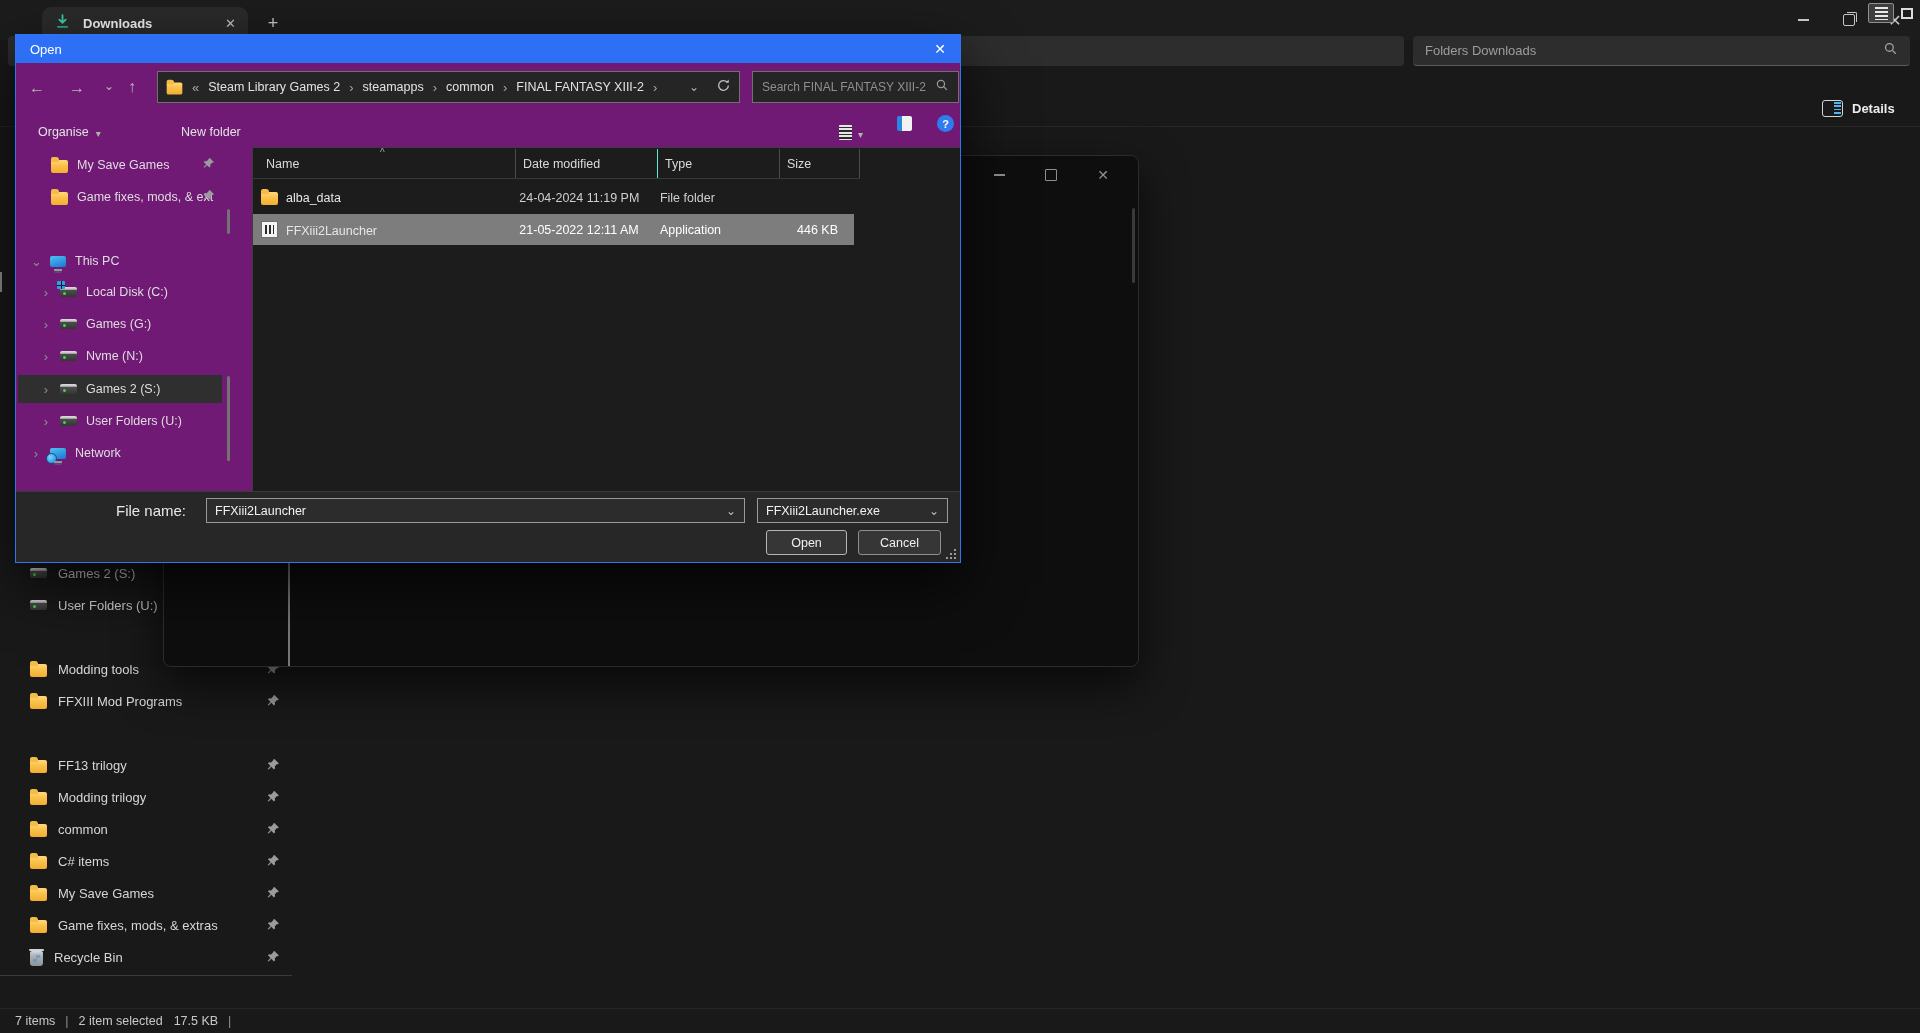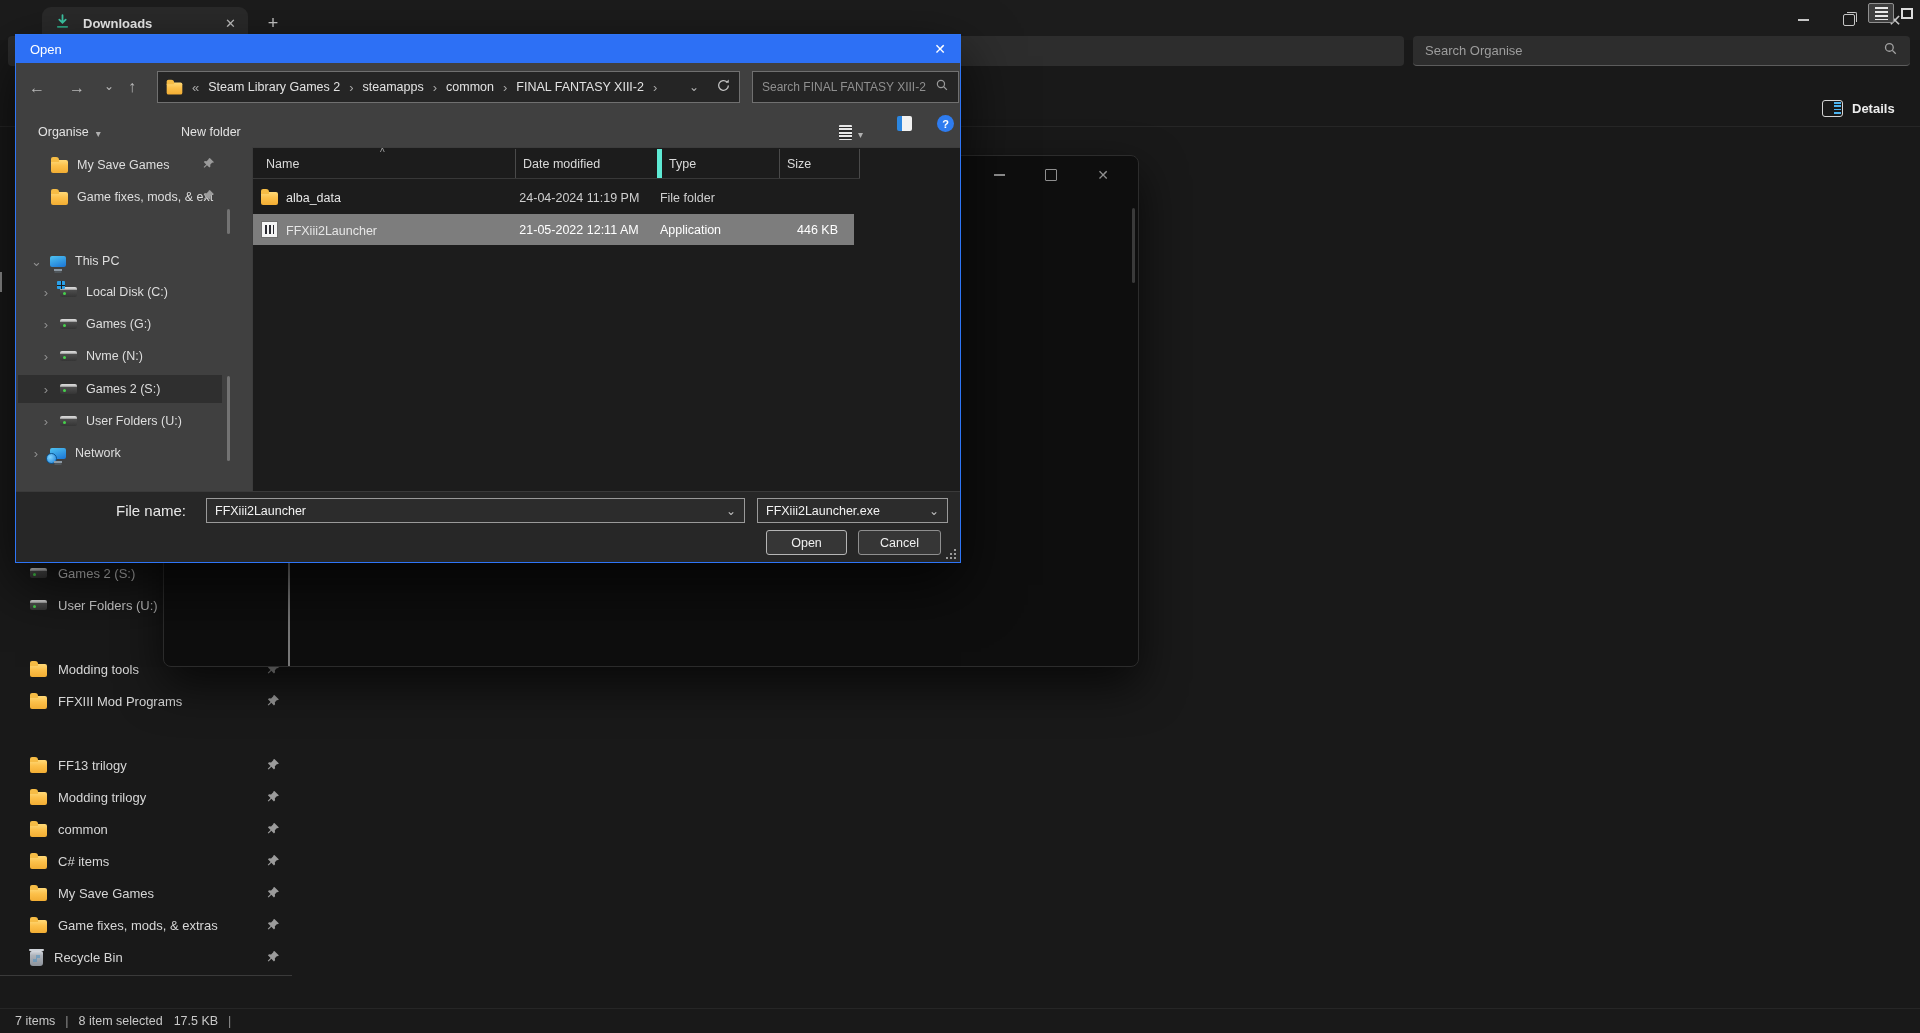--- a/index.html
+++ b/index.html
@@ -62,21 +62,21 @@
       background:linear-gradient(180deg,#d6dae0 0%,#aeb3ba 30%,#8d939b 100%);}
   .ic-bin::before{content:"";position:absolute;top:-2px;left:-1px;width:15px;height:2.5px;border-radius:1px;background:#cfd3d9;}
   .ic-bin::after{content:"";position:absolute;left:3px;top:4px;width:7px;height:7px;
       background:conic-gradient(#4f92c2 0 25%,transparent 0 50%,#4f92c2 0 75%,transparent 0);opacity:.55;}
   .ic-app{width:17px;height:17px;background:#f4f4f4;border:1px solid #6f6f6f;box-sizing:border-box;
       display:flex;align-items:center;justify-content:center;}
   .ic-app::after{content:"";width:9px;height:9px;
       background:repeating-linear-gradient(90deg,#2a2a31 0 2px,transparent 2px 4px);}
 
   
-  .dialog{left:15px;top:34px;width:946px;height:529px;background:#404040;border:1px solid #2e75f6;
+  .dialog{left:15px;top:34px;width:946px;height:529px;background:#701a75;border:1px solid #2e75f6;
           box-sizing:border-box;box-shadow:0 22px 55px rgba(0,0,0,.72);z-index:10;}
   .dlg-title{left:0;top:0;width:944px;height:28px;background:#2d70f5;display:flex;align-items:center;
              padding:0 14px;box-sizing:border-box;}
   .dlg-title-txt{color:#fff;font-size:13px;flex:1;}
   .dlg-close{color:#fff;font-size:14px;}
   .navic{color:#b8b8b8;font-size:16px;}
   .addrbox{left:141px;top:36px;width:583px;height:32px;background:#252525;border:1px solid #707070;
            box-sizing:border-box;display:flex;align-items:center;padding:0 8px;gap:7px;font-size:12.5px;}
   .crumb{color:#e2e2e2;white-space:nowrap;}
   .crumb-sep{color:#a8a8a8;font-size:13px;padding:0 2px;}
@@ -93,21 +93,21 @@
   .tree-row{position:absolute;height:28px;display:flex;align-items:center;gap:9px;font-size:12.5px;color:#dedede;}
   .tree-chev{color:#909090;font-size:13px;width:10px;text-align:center;}
   .scroll-thumb{position:absolute;background:#737373;border-radius:2px;}
   .listpane{left:236px;top:112px;width:708px;height:344px;border-left:1px solid #3c3c3c;border-top:1px solid #3c3c3c;
             background:#1c1c1c;box-sizing:border-box;}
   .lhdr{position:absolute;left:0;top:1px;height:29px;display:flex;font-size:12.5px;color:#dadada;
         border-bottom:1px solid #383838;}
   .lhdr .c{display:flex;align-items:center;box-sizing:border-box;padding-left:7px;}
   .lhdr .c1{width:262px;padding-left:13px;}
   .lhdr .c2{width:142px;border-left:1px solid #4a4a4a;}
-  .lhdr .c3{width:122px;border-left:5px solid #5eead4;}
+  .lhdr .c3{width:122px;border-left:1px solid #5eead4;}
   .lhdr .c4{width:81px;border-left:1px solid #4a4a4a;border-right:1px solid #4a4a4a;}
   .sortcaret{position:absolute;left:127px;top:-2px;font-size:10px;color:#a8a8a8;}
   .frow{position:absolute;left:0;width:601px;height:31px;display:flex;align-items:center;font-size:12.5px;}
   .frow .c1{width:262px;display:flex;align-items:flex-end;gap:8px;padding-left:8px;box-sizing:border-box;color:#e6e6e6;}
   .frow .c2{width:142px;padding-left:7px;box-sizing:border-box;color:#cfcfcf;}
   .frow .c3{width:122px;padding-left:7px;box-sizing:border-box;color:#cfcfcf;}
   .frow .c4{width:81px;padding-right:16px;box-sizing:border-box;text-align:right;color:#cfcfcf;}
   .frow.sel{background:#7d7d7d;}
   .frow.sel .c2,.frow.sel .c3,.frow.sel .c4{color:#fff;}
   .dlg-footer{left:0;top:456px;width:944px;height:71px;background:#272727;border-top:1px solid #3a3a3a;box-sizing:border-box;}
@@ -163,21 +163,21 @@
     <div class="abs wbtn" style="left:1826px;">
         <span class="restore-box"></span>
       </div>
     <div class="abs wbtn" style="left:1872px;">
         <span>✕</span>
       </div>
   </div>
 
   <div class="abs addrbar"></div>
   <div class="abs searchbar">
-    <span class="ph">Search Organise</span>
+    <span class="ph">Folders Downloads</span>
     <span class="ic">
       <svg width="15" height="15" viewBox="0 0 16 16">
           <circle cx="6.8" cy="6.8" r="4.1" fill="none" stroke="#a3a3a3" stroke-width="1.4"></circle>
           <line x1="10" y1="10" x2="13.6" y2="13.6" stroke="#a3a3a3" stroke-width="1.4"></line>
         </svg>
     </span>
   </div>
   <div class="abs cmdline"></div>
   <div class="abs details-btn">
     <span class="details-ic"></span>
@@ -430,21 +430,21 @@
       </div>
       <div class="dlg-btn" style="left:750px;top:38px;width:81px;border-color:#b5b5b5;">Open</div>
       <div class="dlg-btn" style="left:842px;top:38px;width:83px;">Cancel</div>
       <div class="grip"></div>
     </div>
   </div>
 
   <div class="abs statusbar">
     <span style="padding-left:15px;">7 items</span>
     <span class="sb-sep">|</span>
-    <span>8 item selected</span>
+    <span>2 item selected</span>
     <span style="padding-left:11px;">17.5 KB</span>
     <span class="sb-sep">|</span>
   </div>
   <div class="sb-view sb-active" style="left:1868px;">
     <span class="ic-lines"></span>
   </div>
   <div class="sb-view" style="left:1896px;width:22px;height:20px;">
     <span class="ic-sq"></span>
   </div>
 

